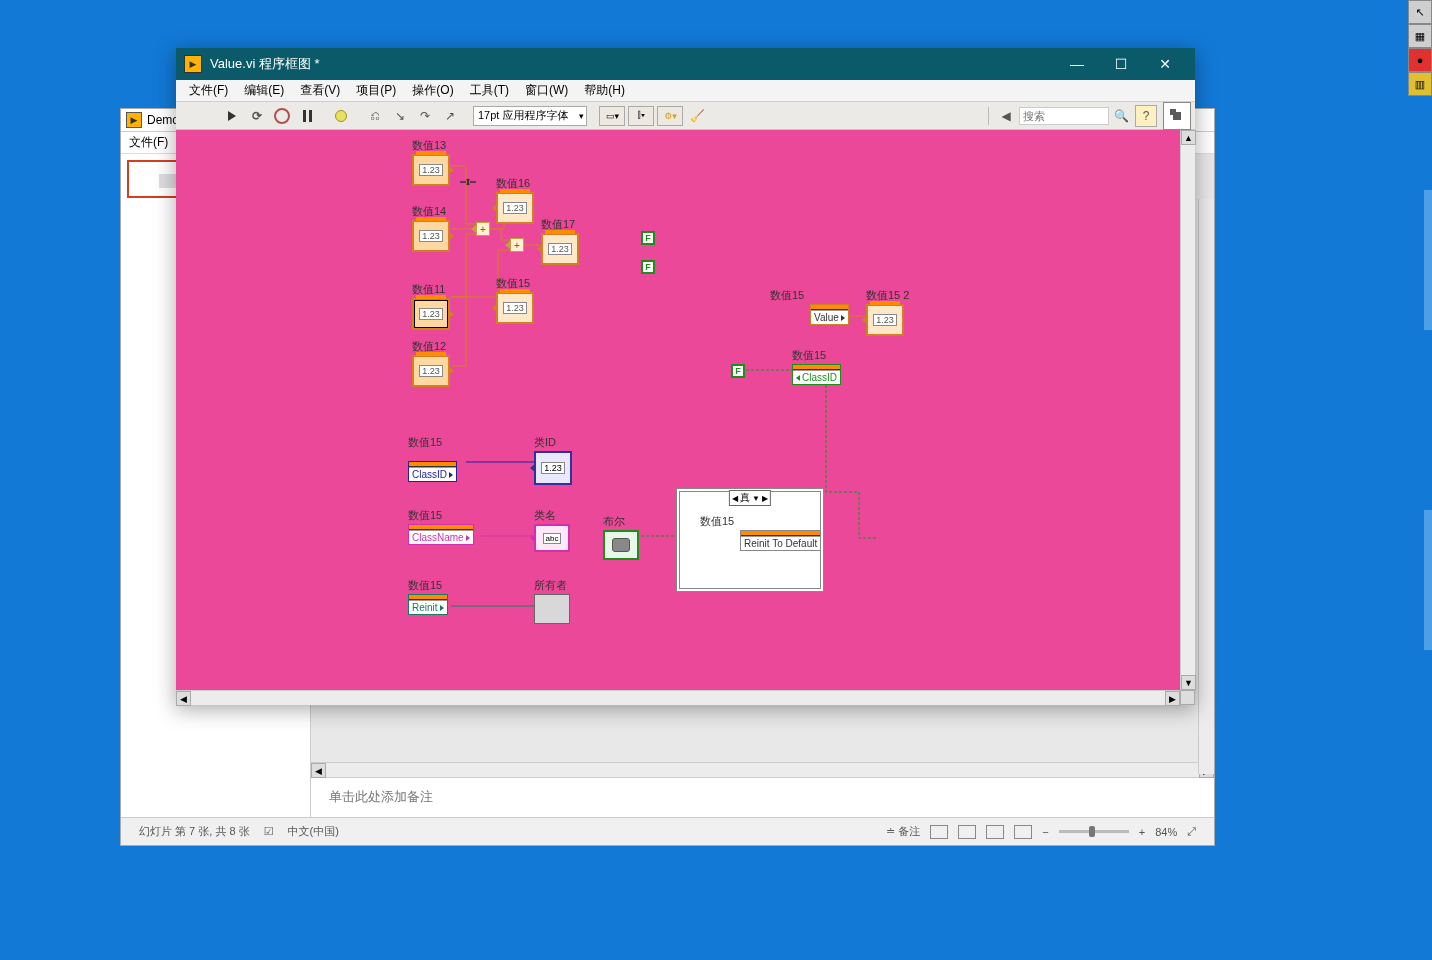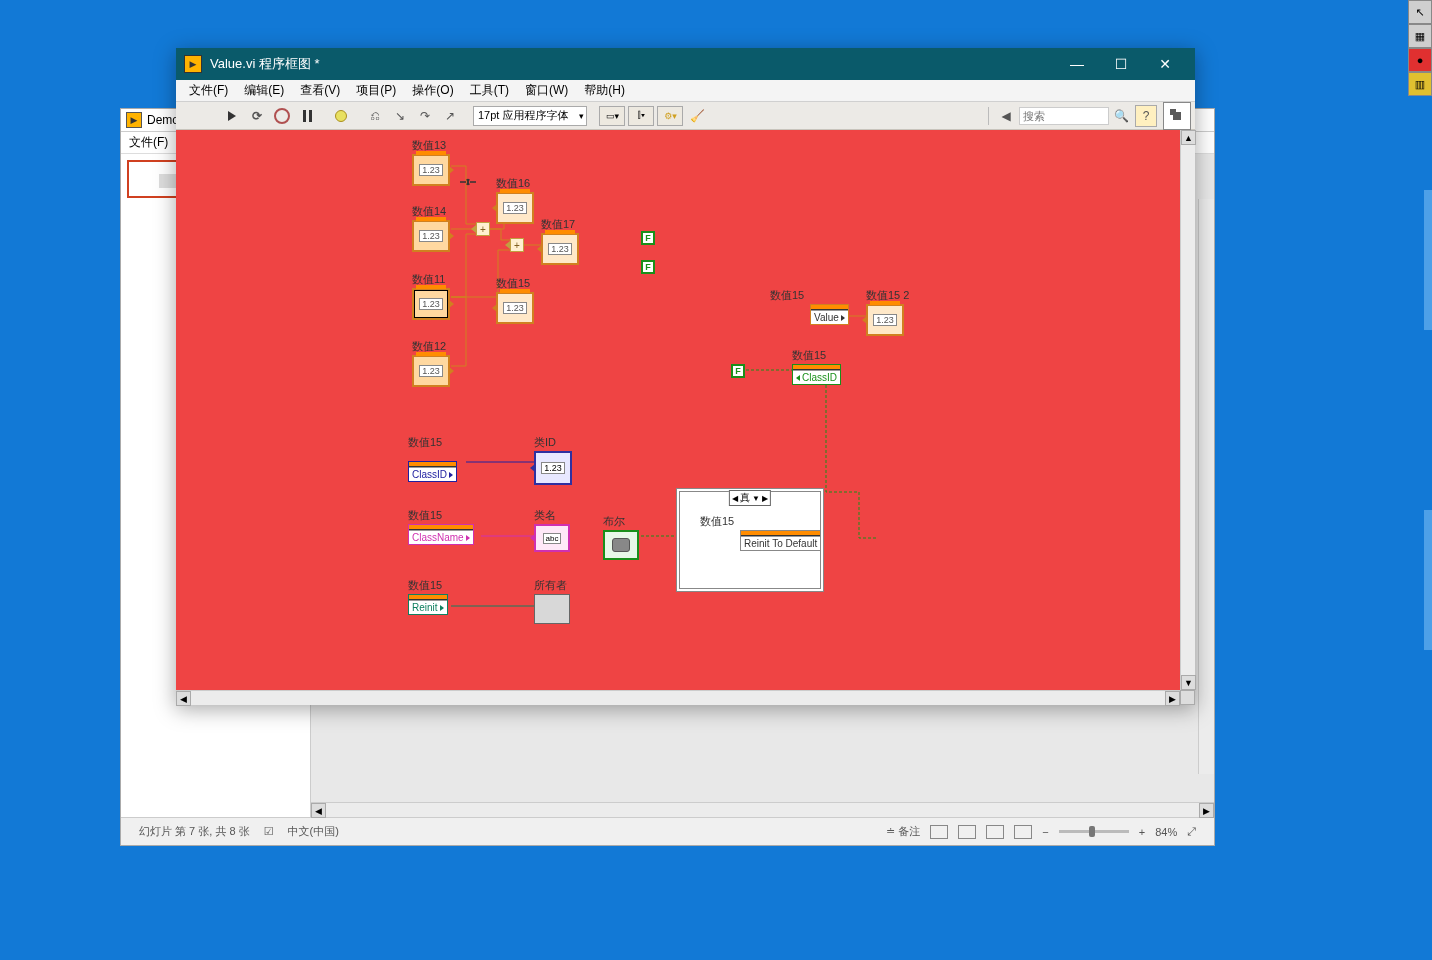--- a/index.html
+++ b/index.html
@@ -59,21 +59,21 @@
 .lv-drop { width:26px;height:20px;border:1px solid #aaa;background:#ede9e0;font-size:9px;display:inline-flex;align-items:center;justify-content:center;}
 .lv-search { margin-left:auto; display:flex;align-items:center;gap:2px;}
 .lv-search-sep{width:1px;height:18px;background:#bbb;margin:0 4px;}
 .lv-search input { width: 90px; height:18px; border:1px solid #ccc; font-size:11px; padding:0 3px;}
 .lv-conn-icon { width:28px;height:28px;background:#fff;border:1px solid #888;margin-left:4px;position:relative;}
 .lv-conn-icon::before{content:"";position:absolute;left:2px;top:2px;right:2px;bottom:2px;background:linear-gradient(#5a5a5a,#5a5a5a) center/8px 8px no-repeat,linear-gradient(#5a5a5a,#5a5a5a) 4px 4px/6px 6px no-repeat;}
 .lv-gear{color:#d0a020;}
 .lv-brush{color:#a08020;}
 
 .lv-canvas-wrap{position:relative;height:calc(100% - 32px - 22px - 28px);}
-.lv-canvas { position:absolute;left:0;top:0;right:15px;bottom:15px;background:#ef4444;overflow:hidden;}
+.lv-canvas { position:absolute;left:0;top:0;right:15px;bottom:15px;background:#ec4899;overflow:hidden;}
 .lv-vscroll{position:absolute;right:0;top:0;bottom:15px;width:15px;background:#ececec;border-left:1px solid #ccc;}
 .lv-vscroll .arrow{position:absolute;left:0;width:15px;height:15px;background:#ddd;border:1px solid #aaa;display:flex;align-items:center;justify-content:center;font-size:9px;}
 .lv-vscroll .arrow.up{top:0;} .lv-vscroll .arrow.down{bottom:0;}
 .lv-hscroll{position:absolute;left:0;right:15px;bottom:0;height:15px;background:#ececec;border-top:1px solid #ccc;}
 .lv-hscroll .arrow{position:absolute;top:0;width:15px;height:15px;background:#ddd;border:1px solid #aaa;display:flex;align-items:center;justify-content:center;font-size:9px;}
 .lv-hscroll .arrow.left{left:0;} .lv-hscroll .arrow.right{right:0;}
 .lv-corner{position:absolute;right:0;bottom:0;width:15px;height:15px;background:#ddd;border:1px solid #aaa;}
 
 
 .node-grp { position:absolute; }
@@ -154,20 +154,23 @@
       <div class="ppt-thumb sel">
           <div class="bar"></div>
           <div class="accent"></div>
         </div>
     </div>
     <div class="ppt-main">
       <div class="ppt-slide-area"></div>
       <div class="ppt-hscroll">
         <div class="arrow" style="left:0">◀</div>
         <div class="arrow" style="right:0">▶</div>
+      </div>
+      <div class="ppt-notes">
+        <span>单击此处添加备注</span>
       </div>
     </div>
     <div class="ppt-vscroll-stub"></div>
   </div>
   <div class="ppt-statusbar">
     <span>幻灯片 第 7 张, 共 8 张</span>
     <span>☑</span>
     <span>中文(中国)</span>
     <div class="ppt-status-right">
       <span>≐ <span>备注</span></span>
@@ -280,21 +283,21 @@
           </div>
       </div>
       <div class="node-grp" style="left:236px;top:74px">
         <div class="node-label">数值14</div>
         <div class="node-term">
             <div class="top-bar"></div>
             <span class="inner">1.23</span>
             <span class="tri"></span>
           </div>
       </div>
-      <div class="node-grp" style="left:236px;top:142px">
+      <div class="node-grp" style="left:236px;top:152px">
         <div class="node-label">数值11</div>
         <div class="node-term sel">
             <div class="top-bar"></div>
             <span class="inner">1.23</span>
             <span class="tri"></span>
           </div>
       </div>
       <div class="node-grp" style="left:236px;top:209px">
         <div class="node-label">数值12</div>
         <div class="node-term">

